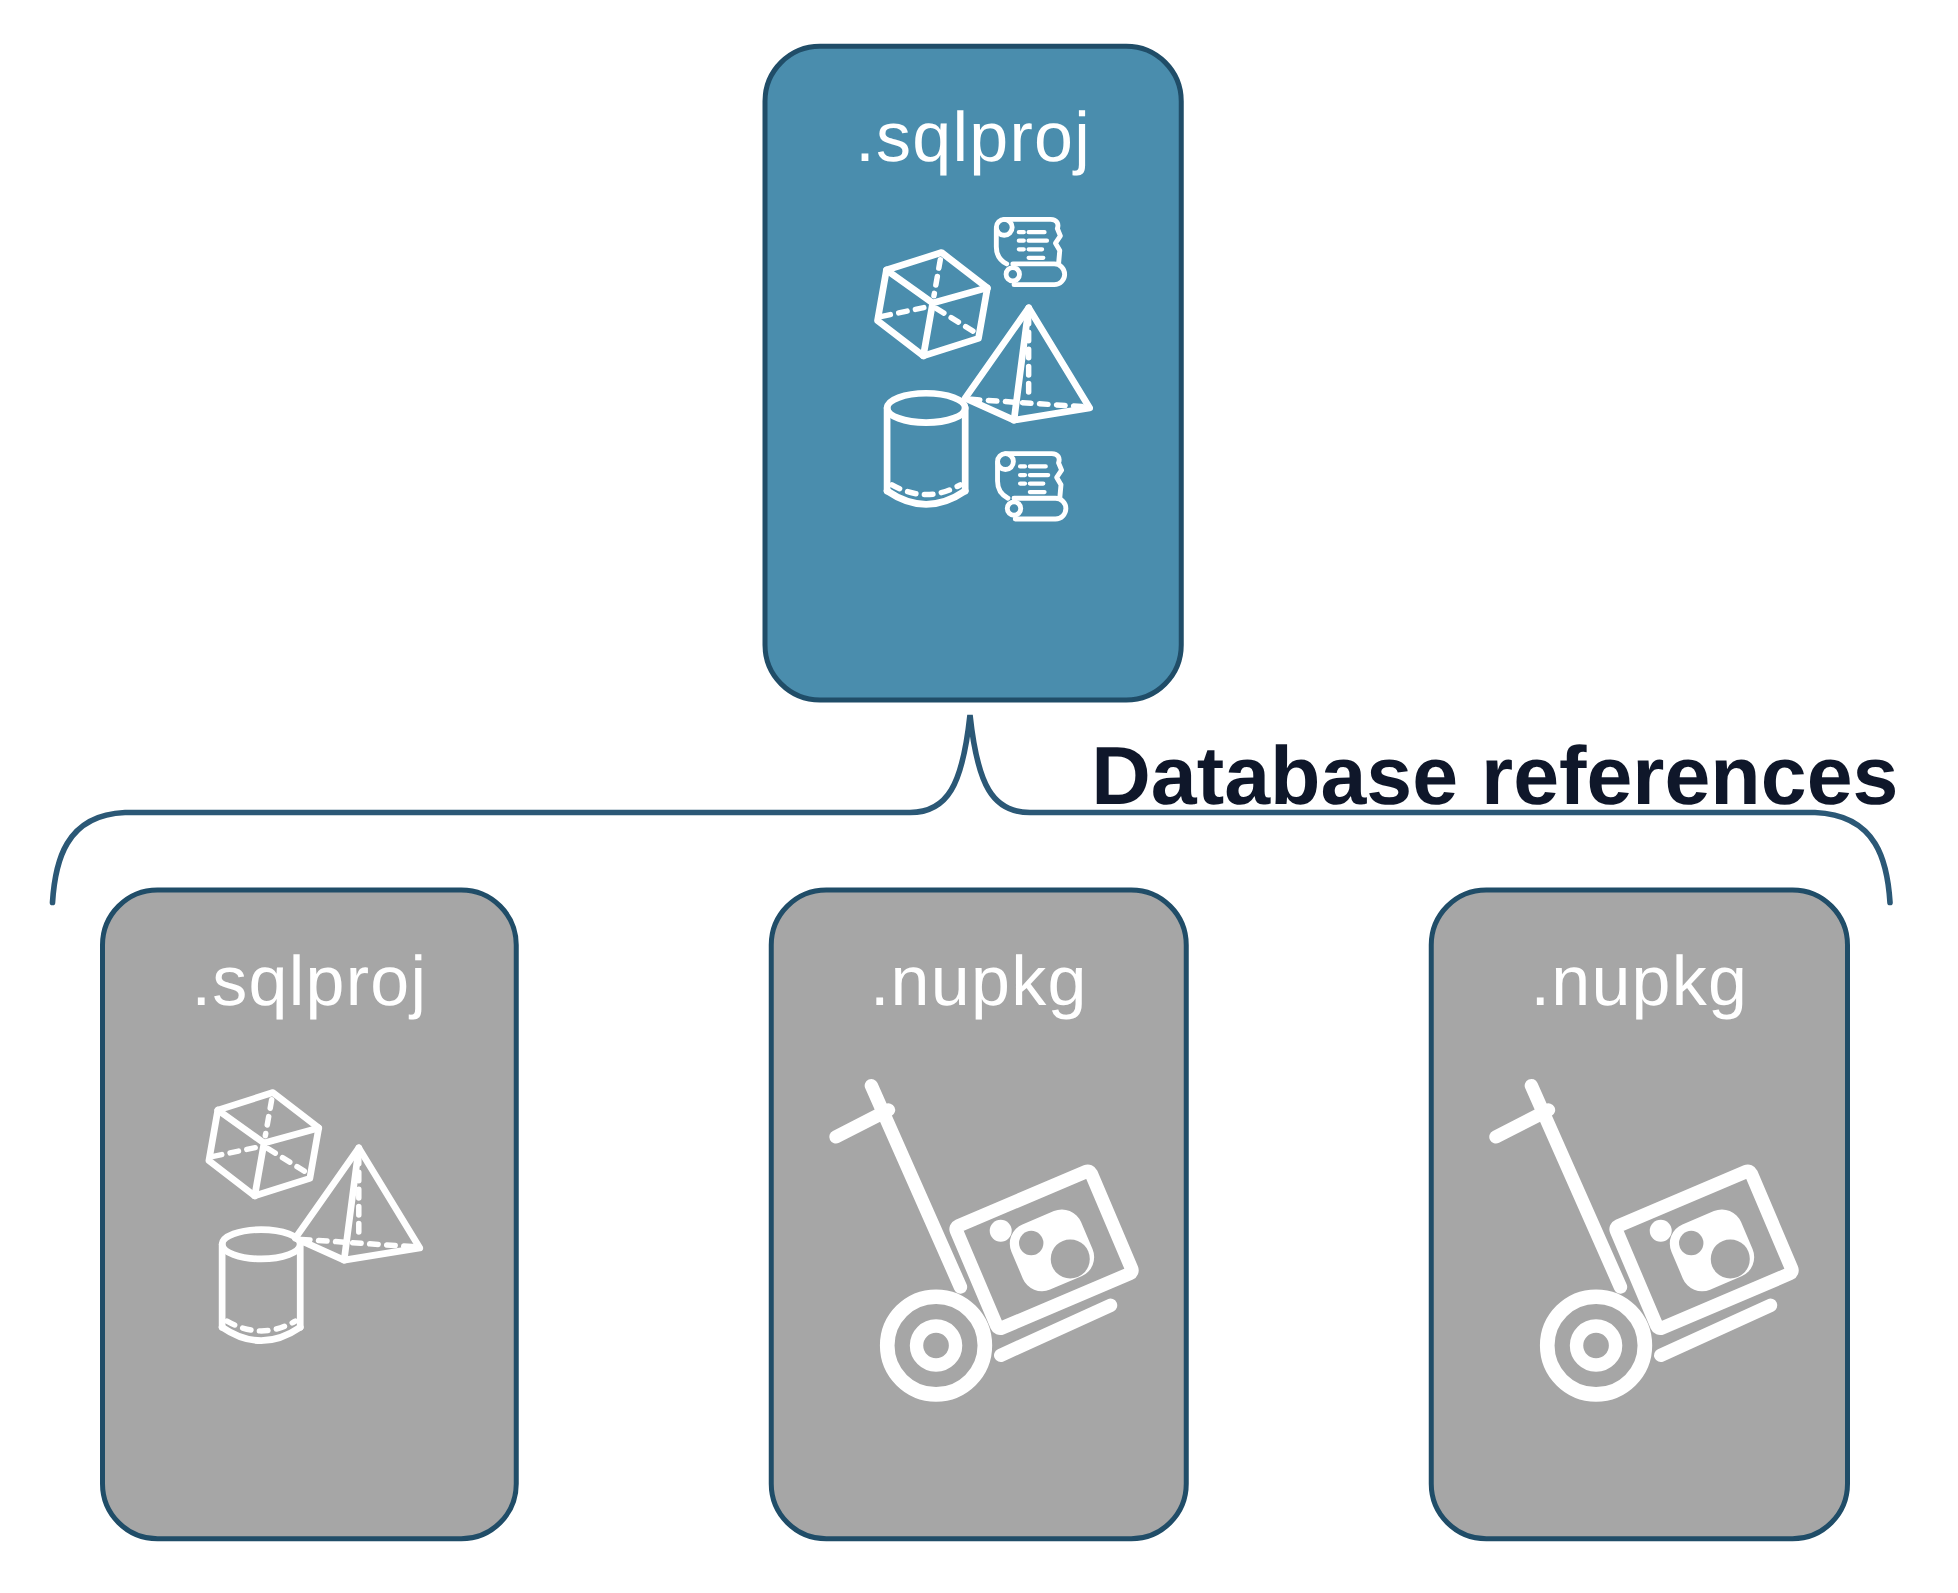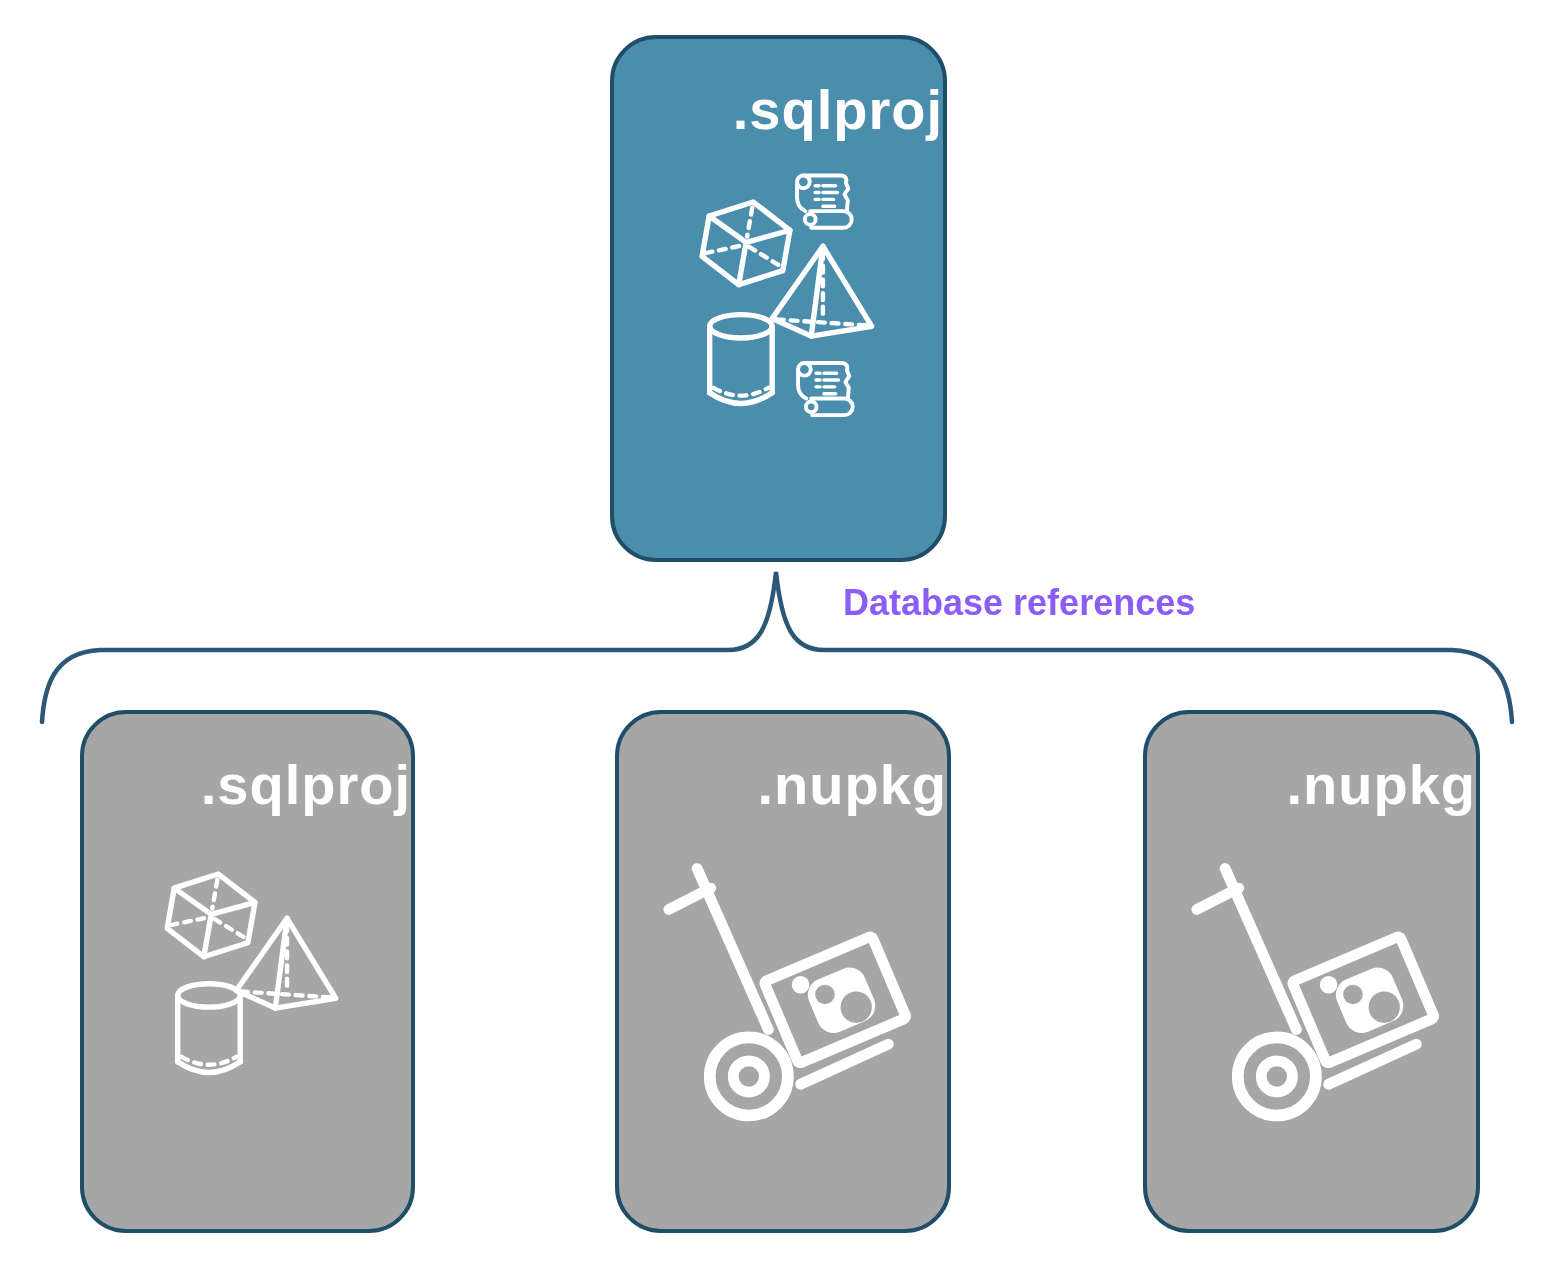--- a/index.html
+++ b/index.html
@@ -7,31 +7,31 @@
     position:relative; width:1566px; height:1274px; background:#ffffff;
     font-family:"Liberation Sans", sans-serif; overflow:hidden;
   }
   .node {
     position:absolute; box-sizing:border-box;
     border:4px solid #204d68; border-radius:46px;
   }
   .node-root  { background:#4a8dad; }
   .node-child { background:#a6a6a6; }
   .node-title {
-    text-align:right; margin-top:38px;
-    font-size:56px; font-weight:700; color:#ffffff; letter-spacing:1px;
+    text-align:center; margin-top:38px;
+    font-size:56px; font-weight:400; color:#ffffff; letter-spacing:1px;
   }
   .node-icons { position:absolute; left:0; top:0; width:100%; height:100%; }
   .overlay {
     position:absolute; left:0; top:0; width:1566px; height:1274px;
     pointer-events:none;
   }
   .connector-label {
-    position:absolute; left:843px; top:582px;
-    font-size:36px; font-weight:700; color:#8b5cf6; white-space:nowrap;
+    position:absolute; left:873px; top:582px;
+    font-size:66px; font-weight:700; color:#0f172a; white-space:nowrap;
   }
   .defs-holder { position:absolute; width:0; height:0; overflow:hidden; }
 </style>
 </head>
 <body>
 
 <div class="canvas">
 
   <svg class="defs-holder" aria-hidden="true">
     <defs>

